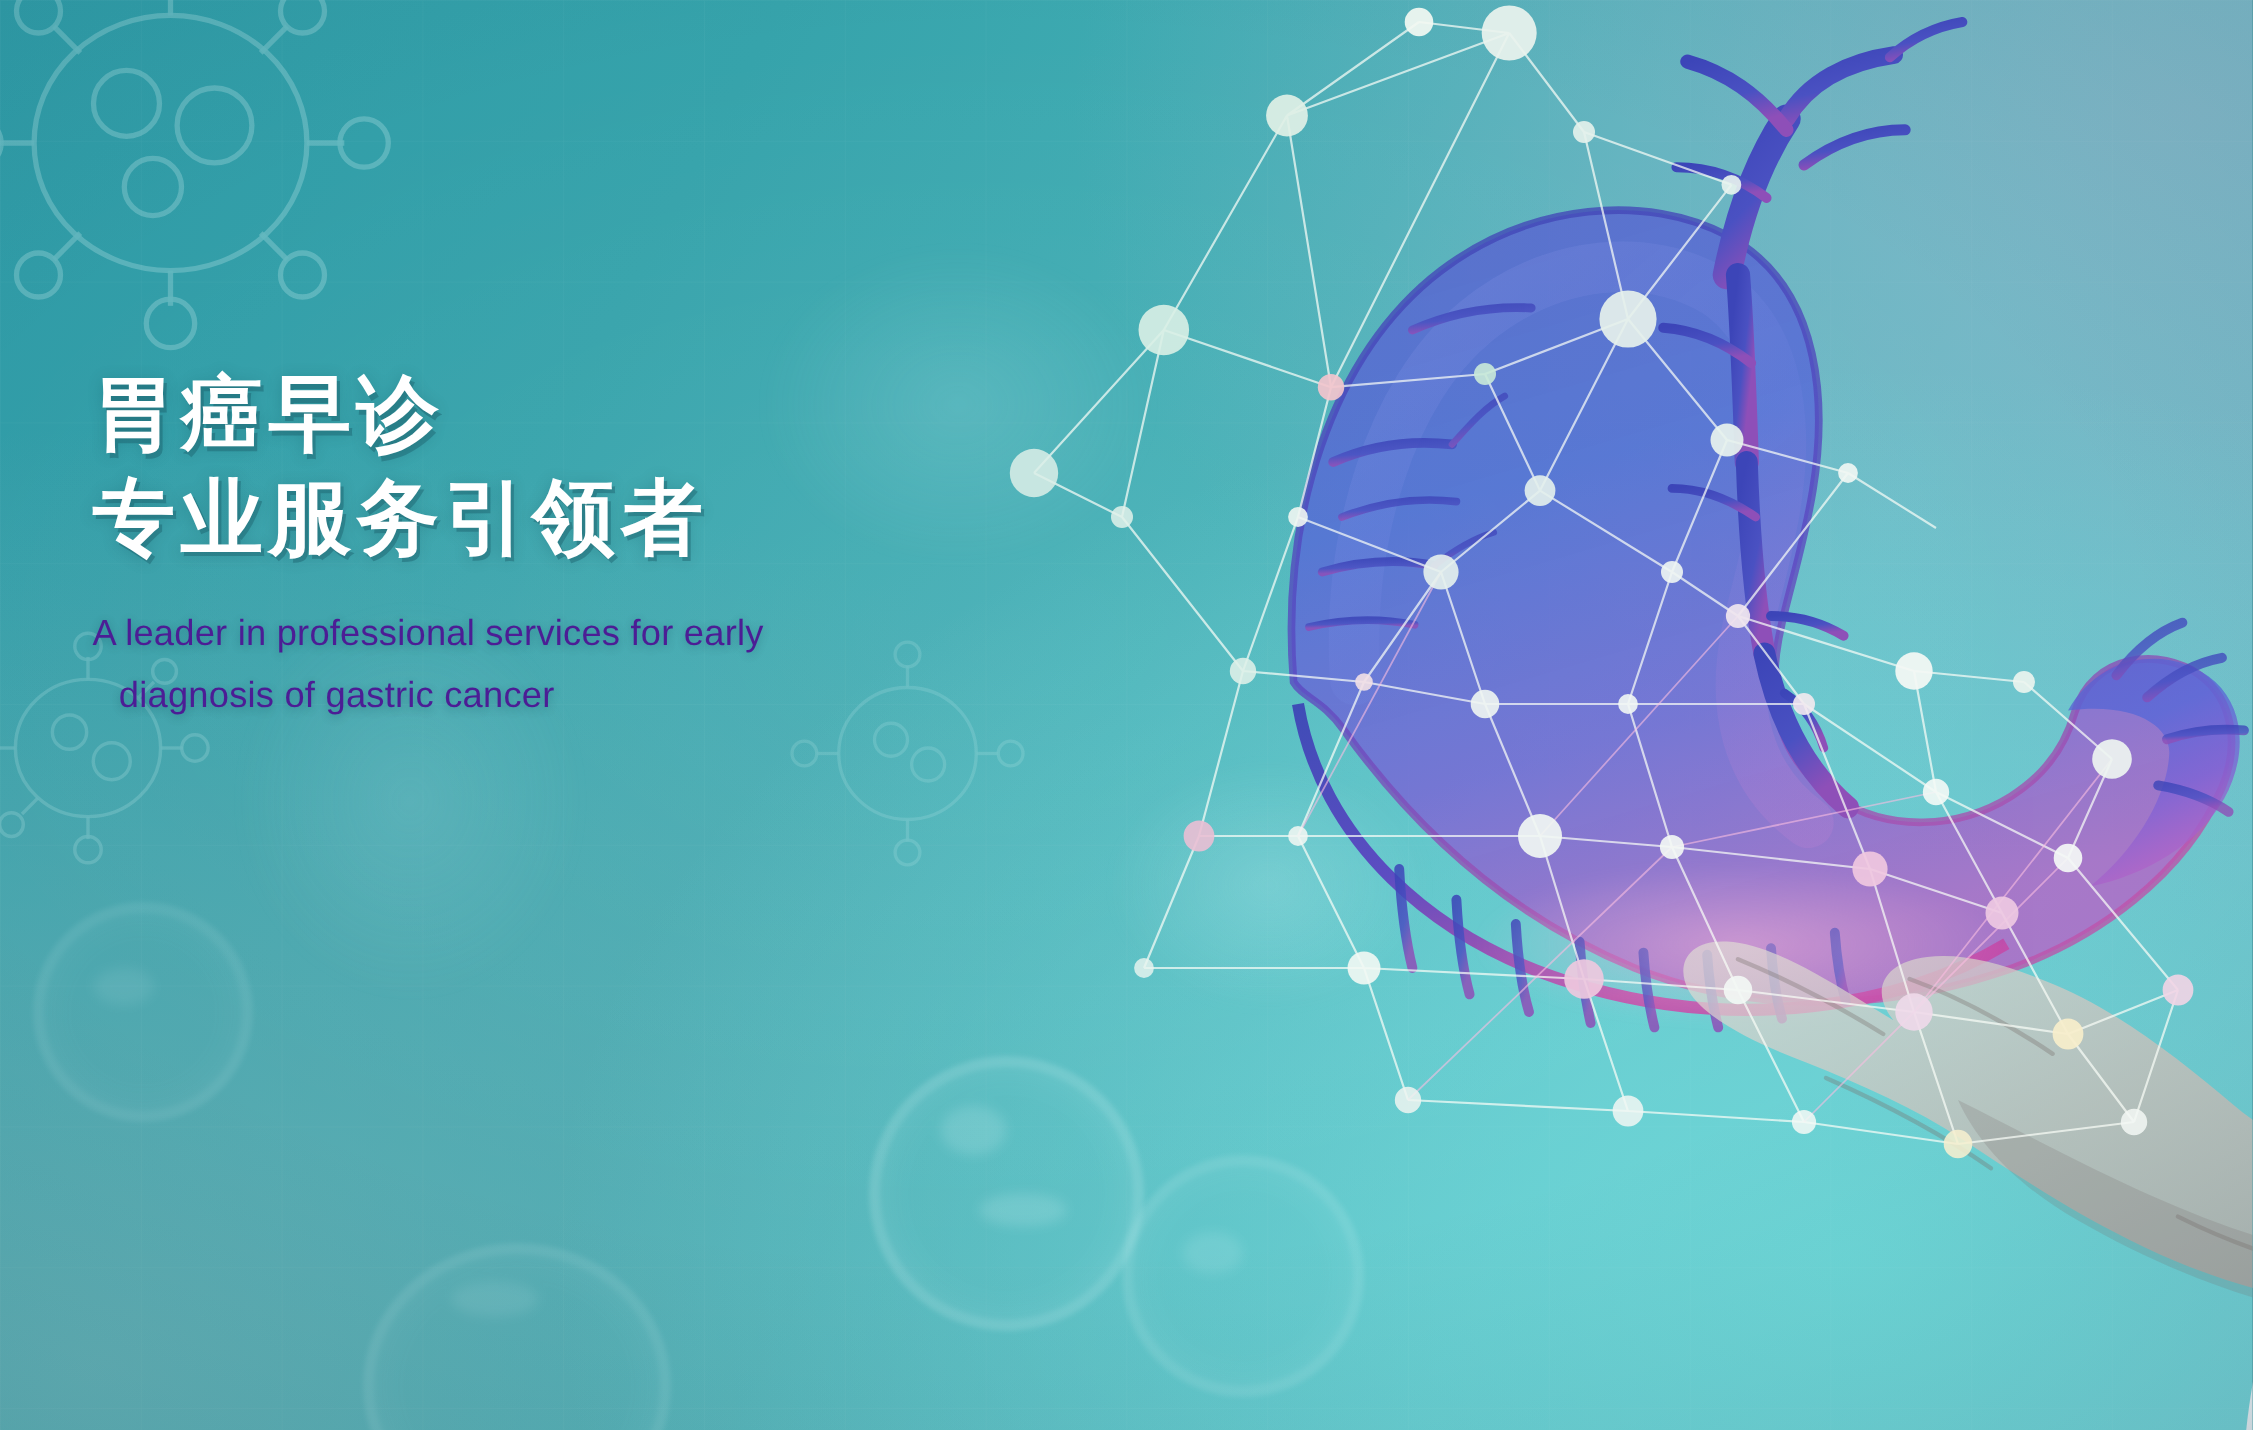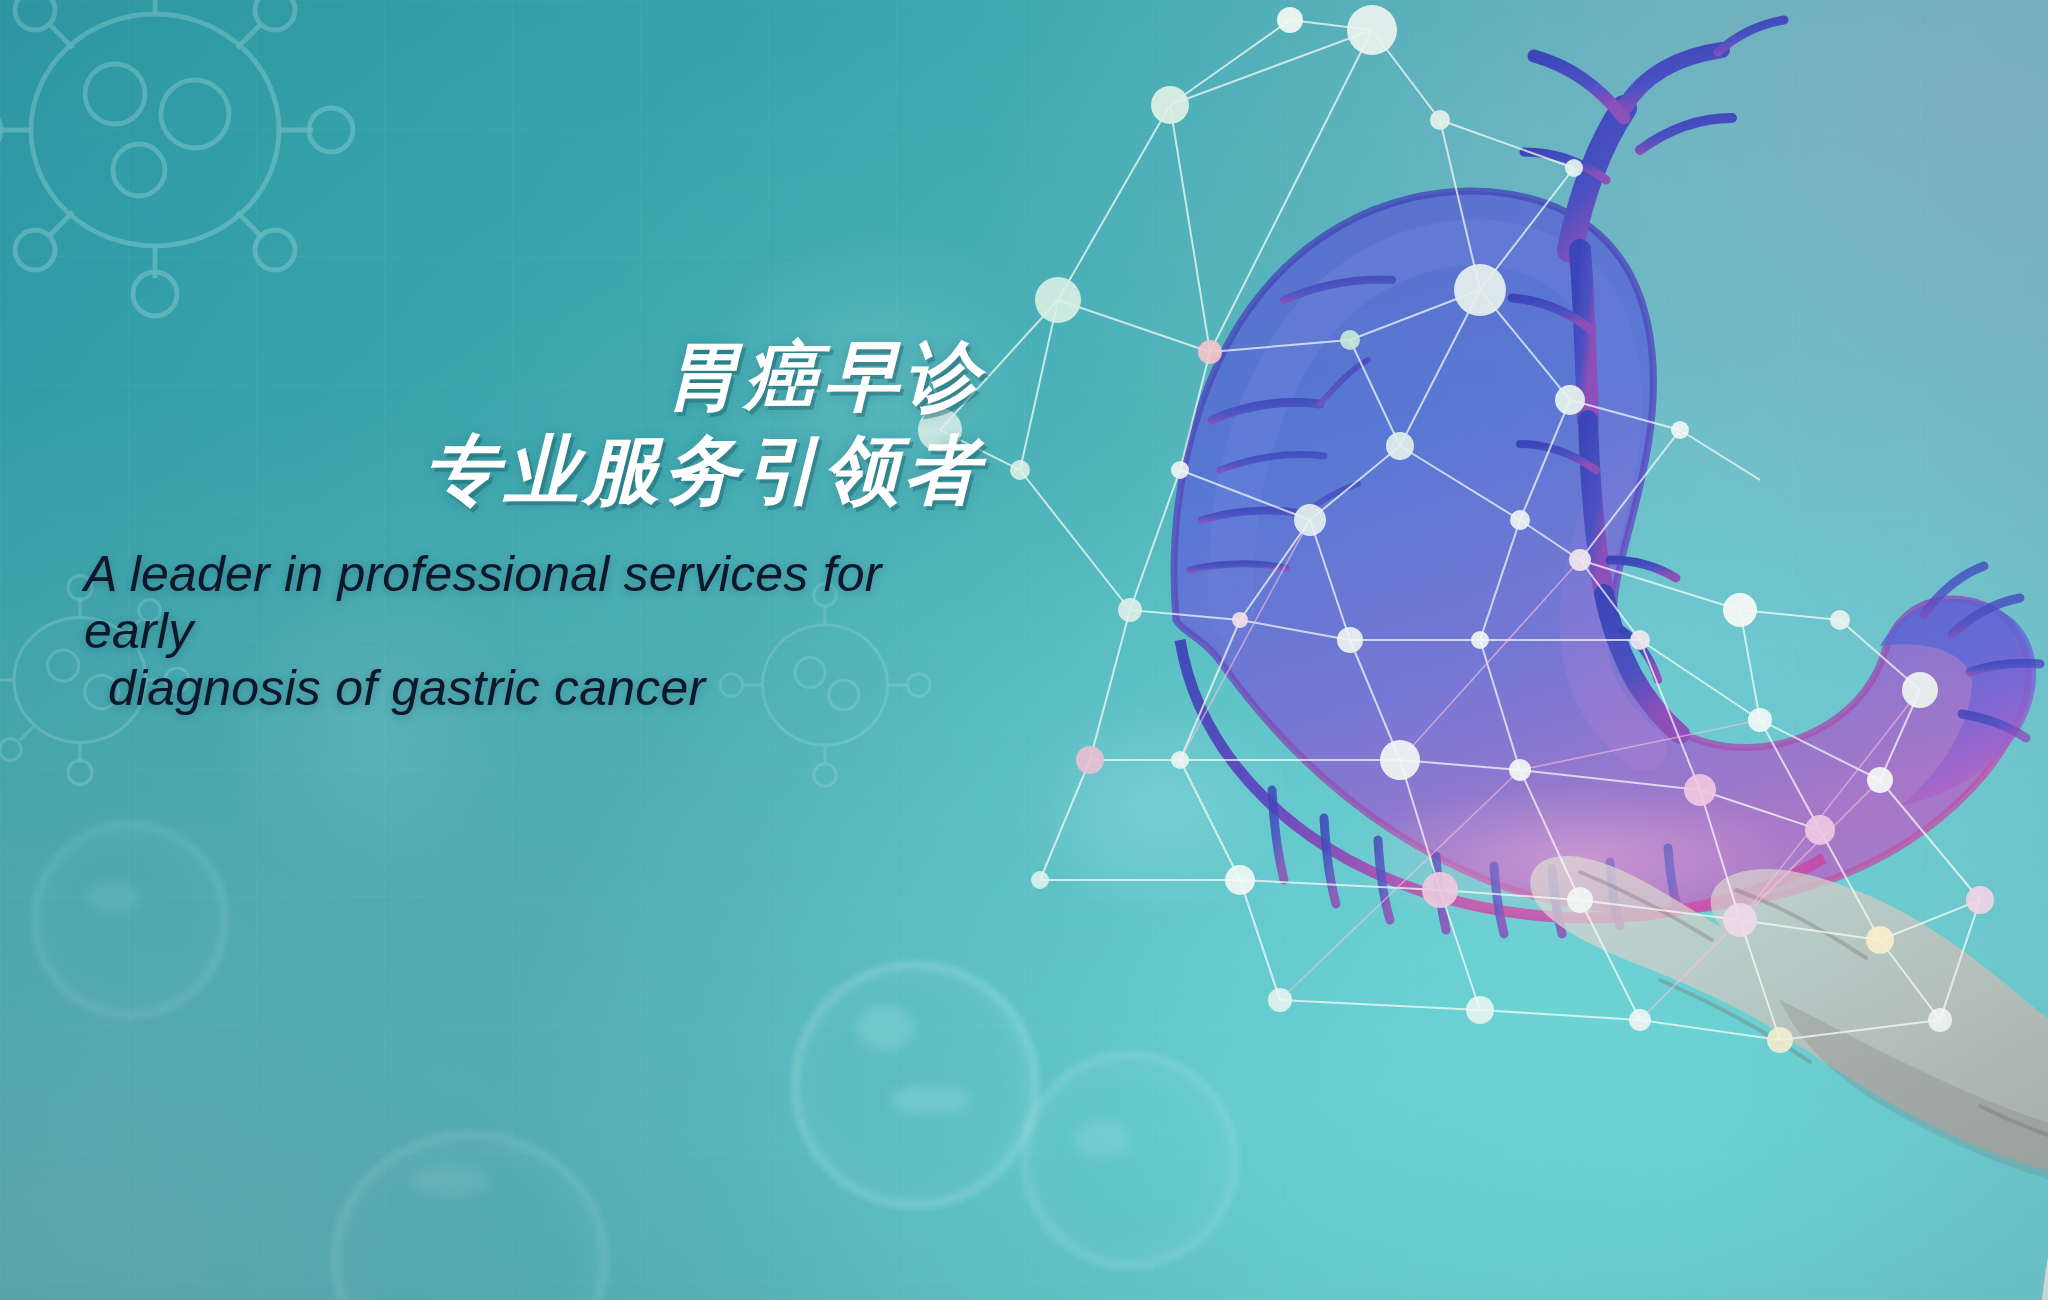--- a/index.html
+++ b/index.html
@@ -46,32 +46,30 @@
     filter:blur(2.5px);opacity:.55;
   }
   .cellblob .nucleus{
     position:absolute;border-radius:50%;
     background:rgba(235,255,255,.28);filter:blur(5px);
   }
 
   
   #text-block{position:absolute;left:84px;top:330px;width:900px;}
   .headline{
-    color:#ffffff;font-weight:bold;font-style:italic;
+    color:#ffffff;font-weight:bold;
     font-size:75px;line-height:92px;letter-spacing:5px;
     text-shadow:3px 4px 0 rgba(26,92,104,.42), 0 2px 14px rgba(10,60,70,.22);
     white-space:nowrap;
-    text-align:right;
   }
   #headline-2{margin-top:2px;}
   .subtitle{
-    color:#0f172a;font-size:50px;line-height:57px;font-weight:normal;
+    color:#4c1d95;font-size:33px;line-height:57px;font-weight:normal;
     margin-top:30px;letter-spacing:.2px;
     text-shadow:0 2px 8px rgba(10,60,70,.30);
-    font-style:italic;
   }
 
   
   #hero{position:absolute;left:880px;top:0;width:1168px;height:1300px;}
   #hero svg{position:absolute;left:0;top:0;}
 </style>
 </head>
 <body>
 
 <div id="stage">

